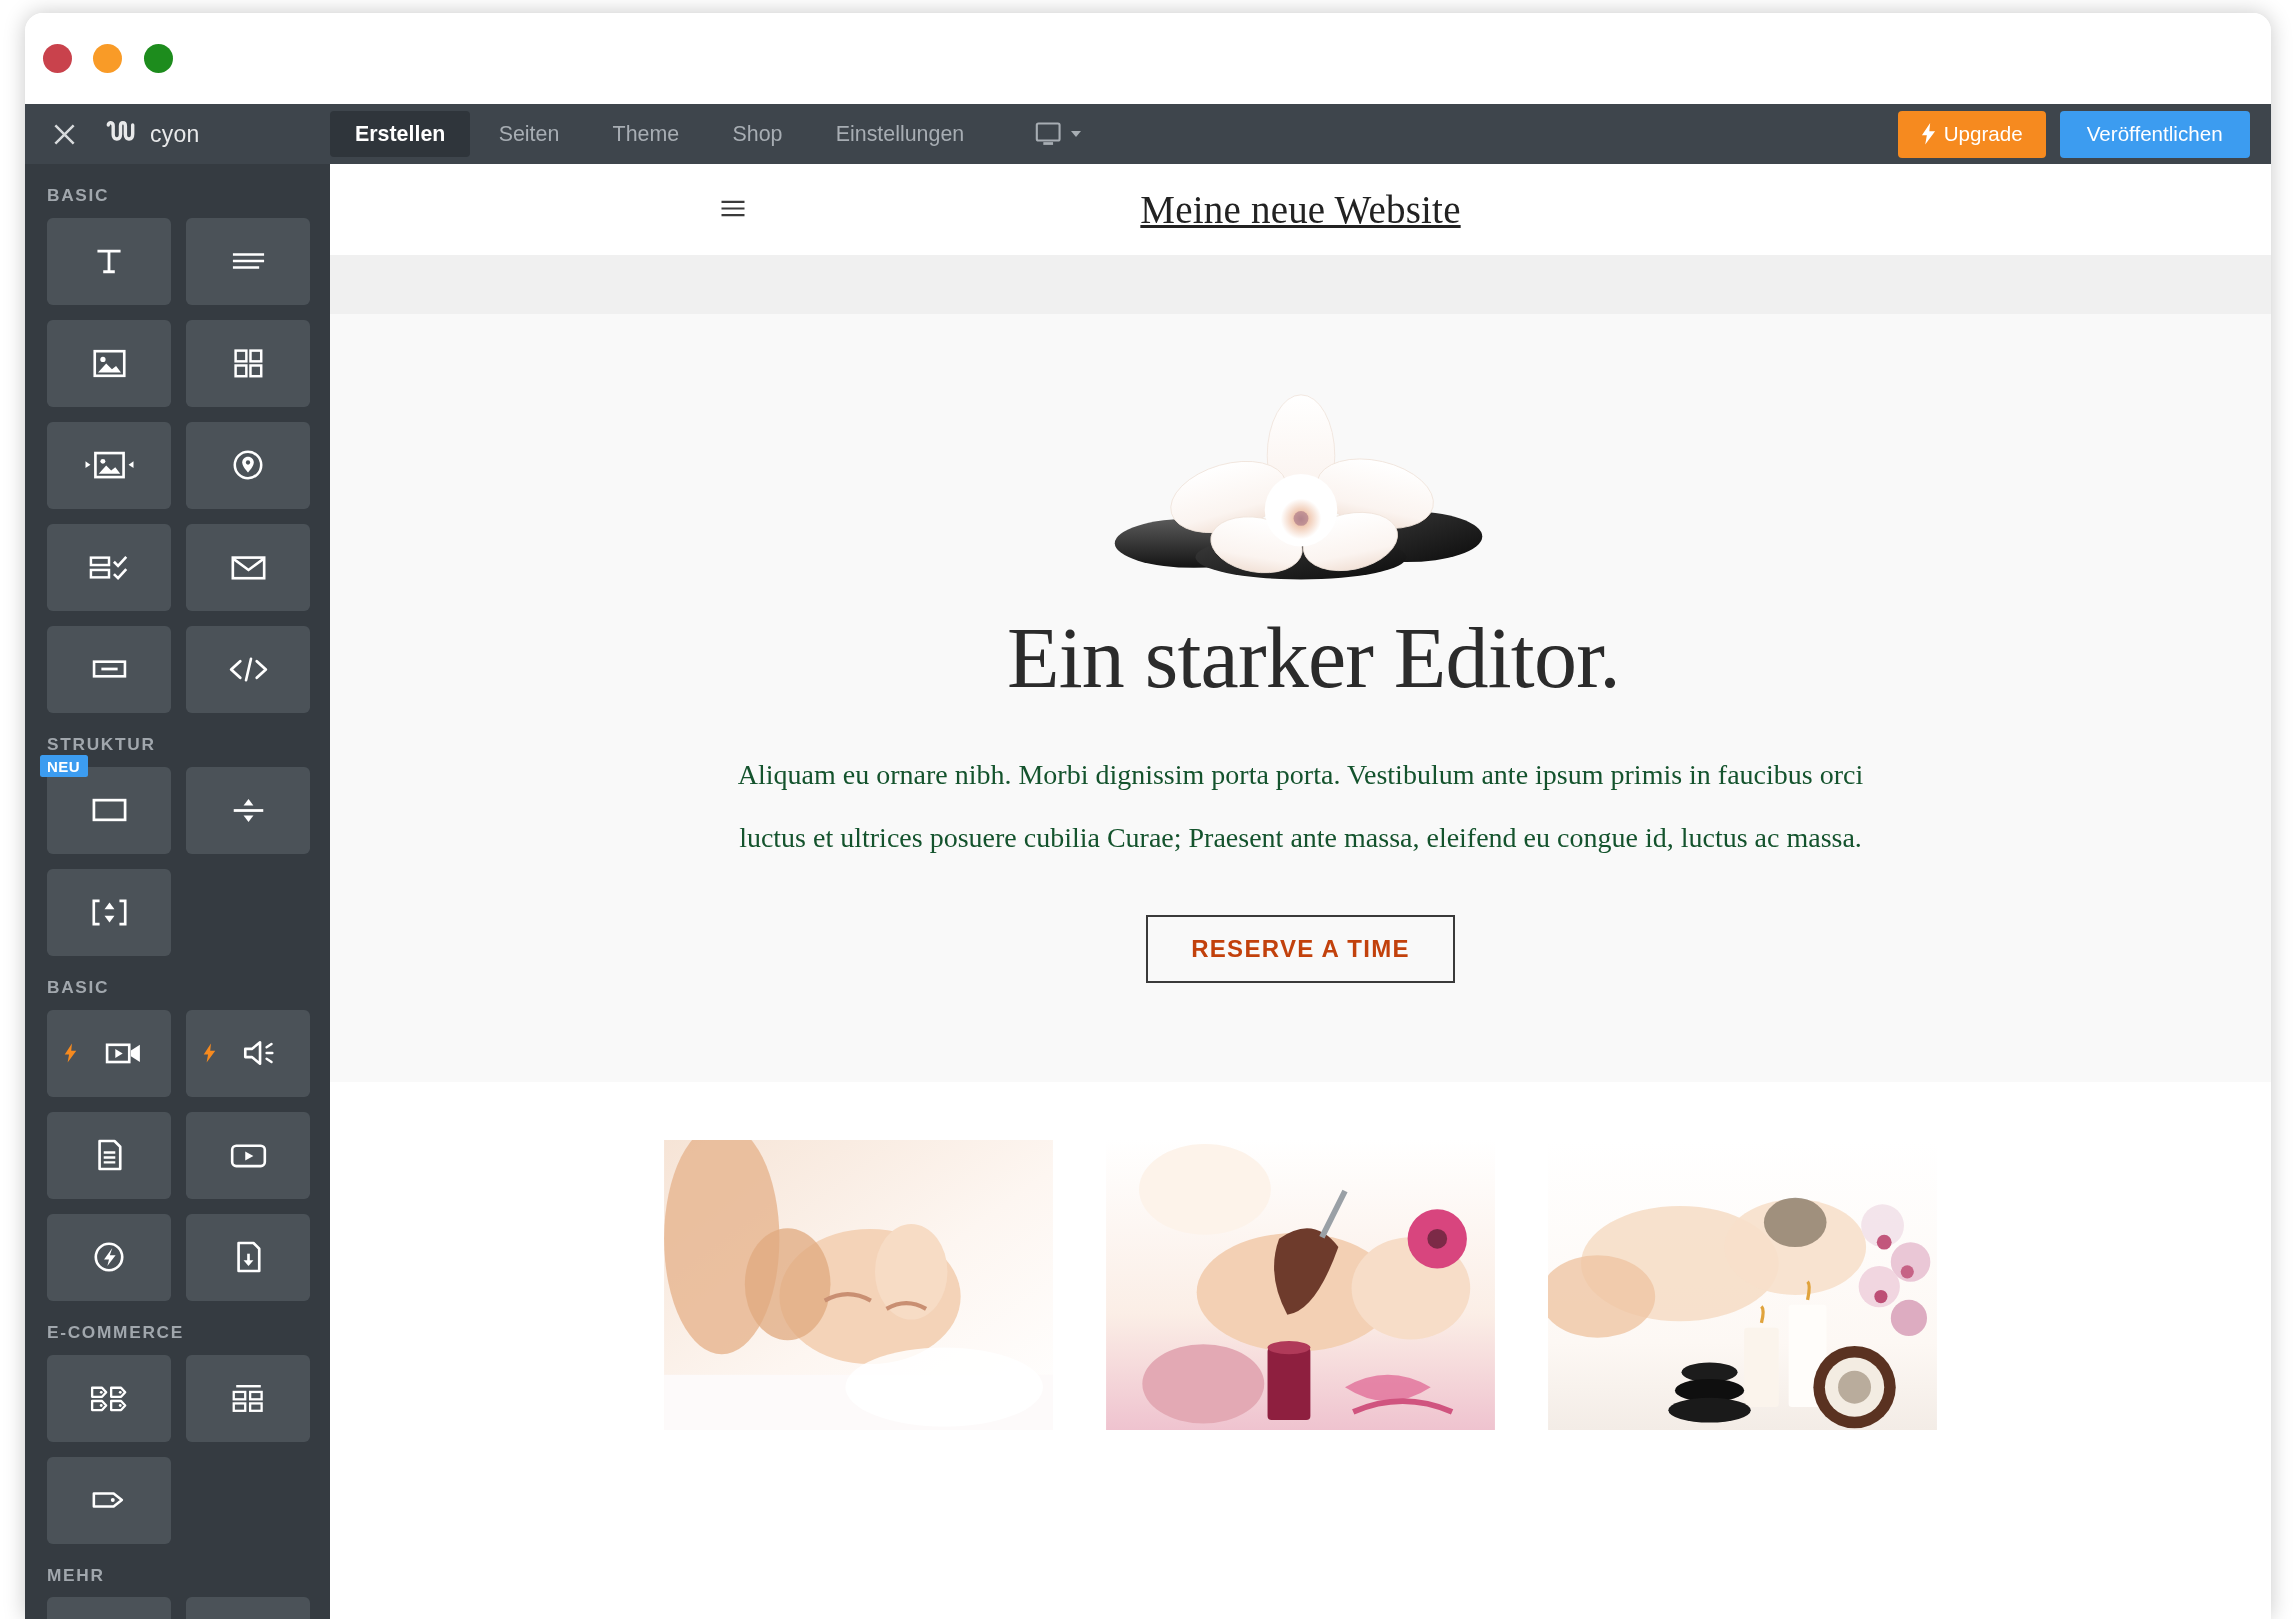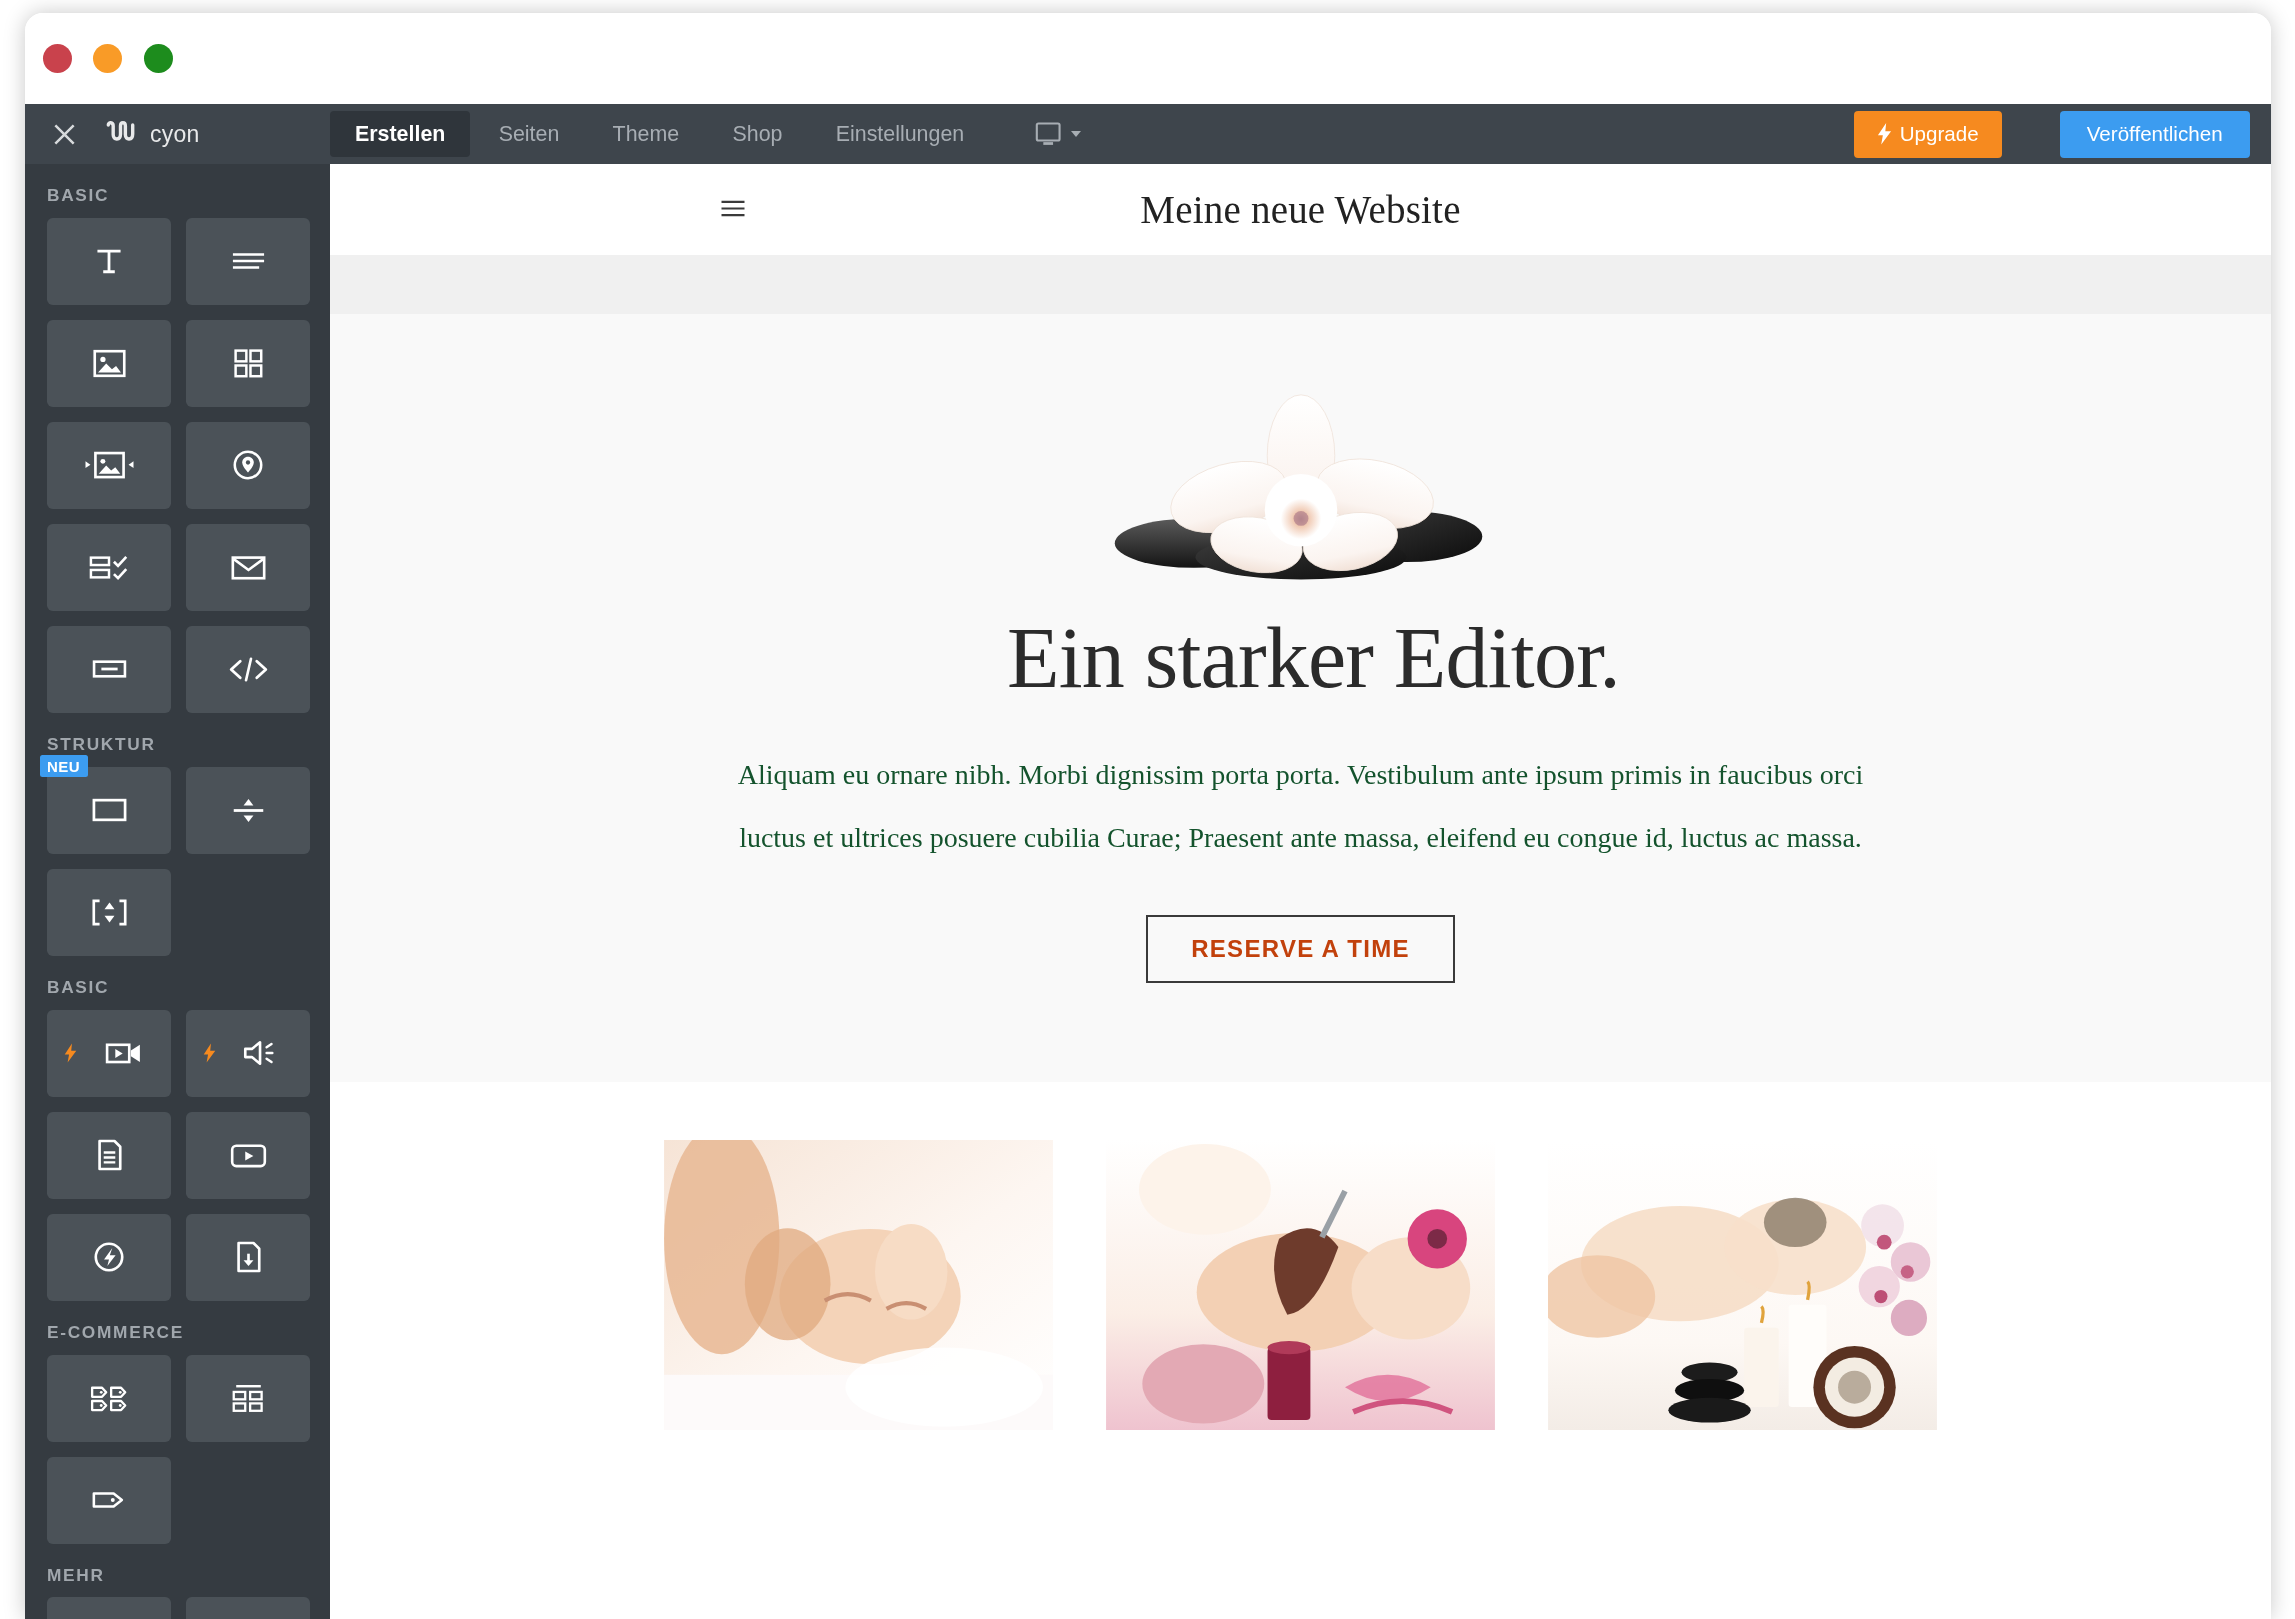--- a/index.html
+++ b/index.html
@@ -82,21 +82,21 @@
     border-top: 6.6px solid #a7adb3;
   }
 
   #topbar-right {
     margin-left: auto; display: flex; align-items: center;
     gap: 14px; padding-right: 21.4px;
   }
   .btn {
     border: none; border-radius: 4.1px;
     font-family: inherit; font-size: 20.6px; color: #fff;
-    cursor: pointer; white-space: nowrap; margin-left: 44px;
+    cursor: pointer; white-space: nowrap;
   }
   #upgrade-btn {
     background: #f68a1f; padding: 11.5px 23px;
     display: flex; align-items: center; gap: 7.4px;
   }
   #publish-btn { background: #3c9cf0; padding: 11.5px 27px; }
 
   
   #sidebar {
     position: absolute; left: 0; top: 151px;
@@ -145,21 +145,21 @@
   }
   #site-header {
     height: 91px; background: #ffffff;
     display: flex; align-items: center;
     position: relative;
   }
   #hamburger { position: absolute; left: 388px; cursor: pointer; }
   #site-title {
     width: 100%; text-align: center;
     font-family: "Liberation Serif", serif;
-    font-size: 39px; color: #222; letter-spacing: 0.2px;
+    font-size: 39px; color: #222; letter-spacing: 0.2px; text-decoration: underline;
   }
   #gray-band { height: 59px; background: #f0f0f0; }
 
   #hero {
     background: #f9f9f9;
     padding: 66px 0 99px;
     text-align: center;
   }
   #hero-img { margin: 0 auto 28px; display: block; }
   #hero-title {

